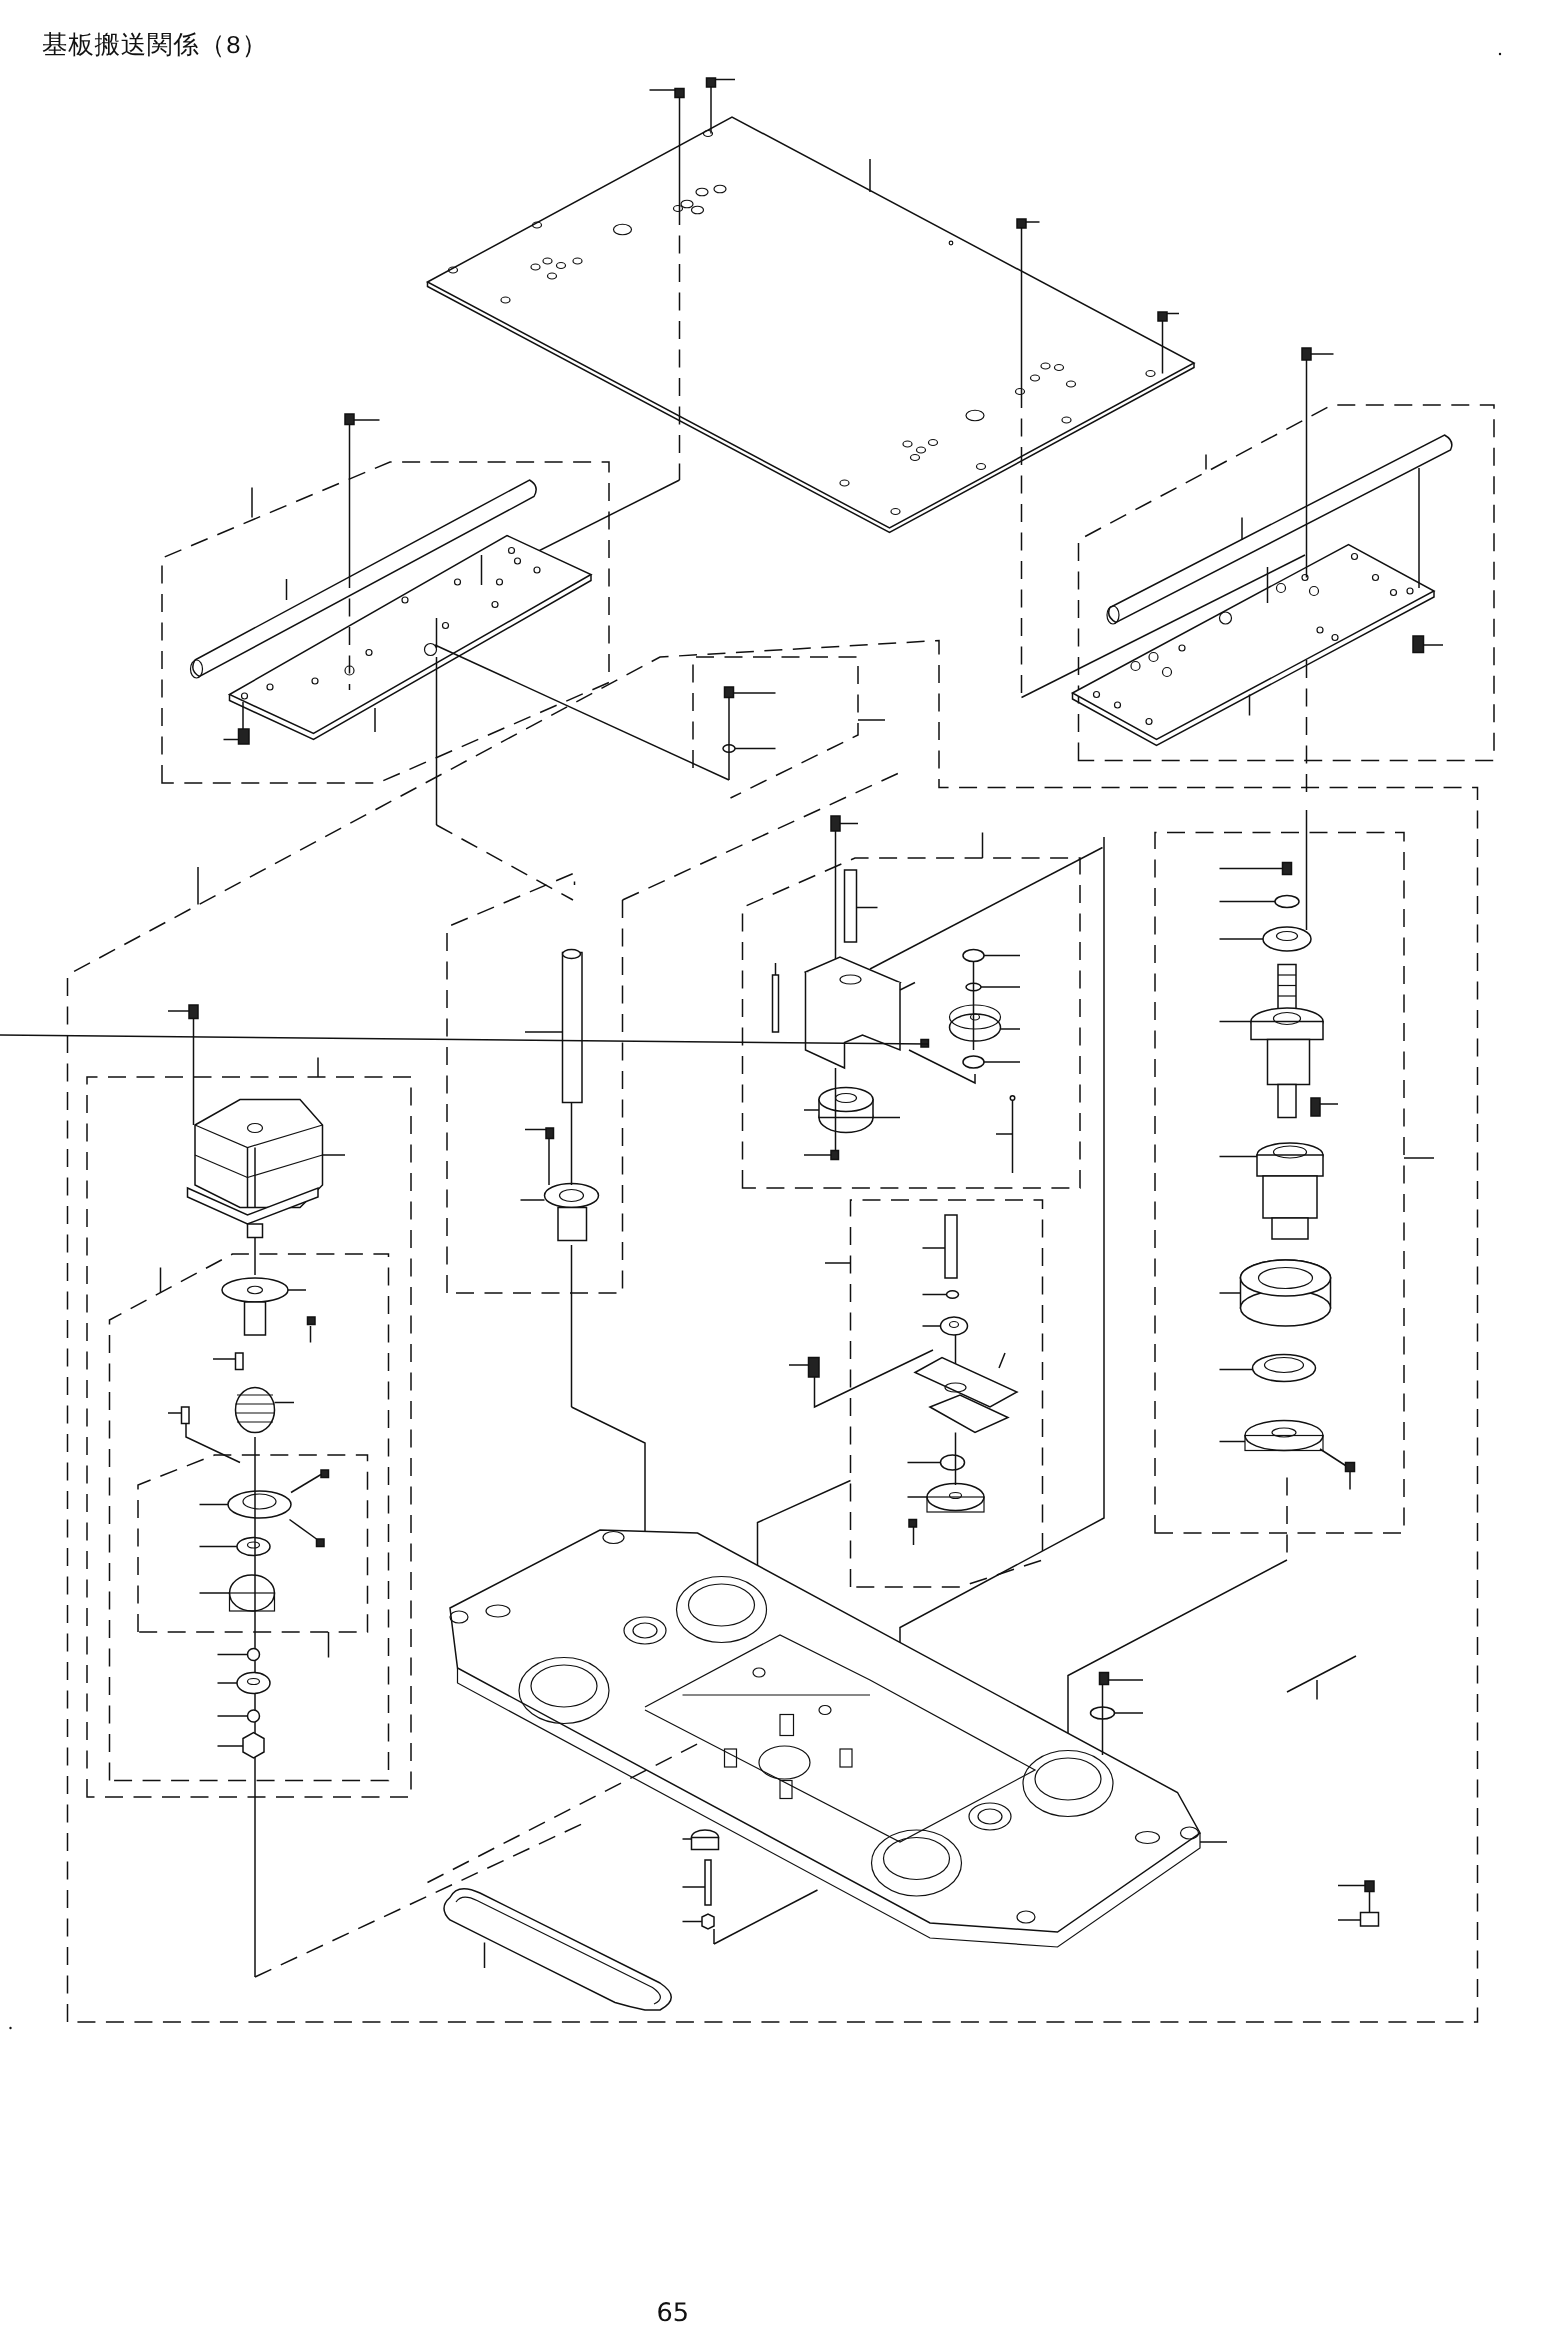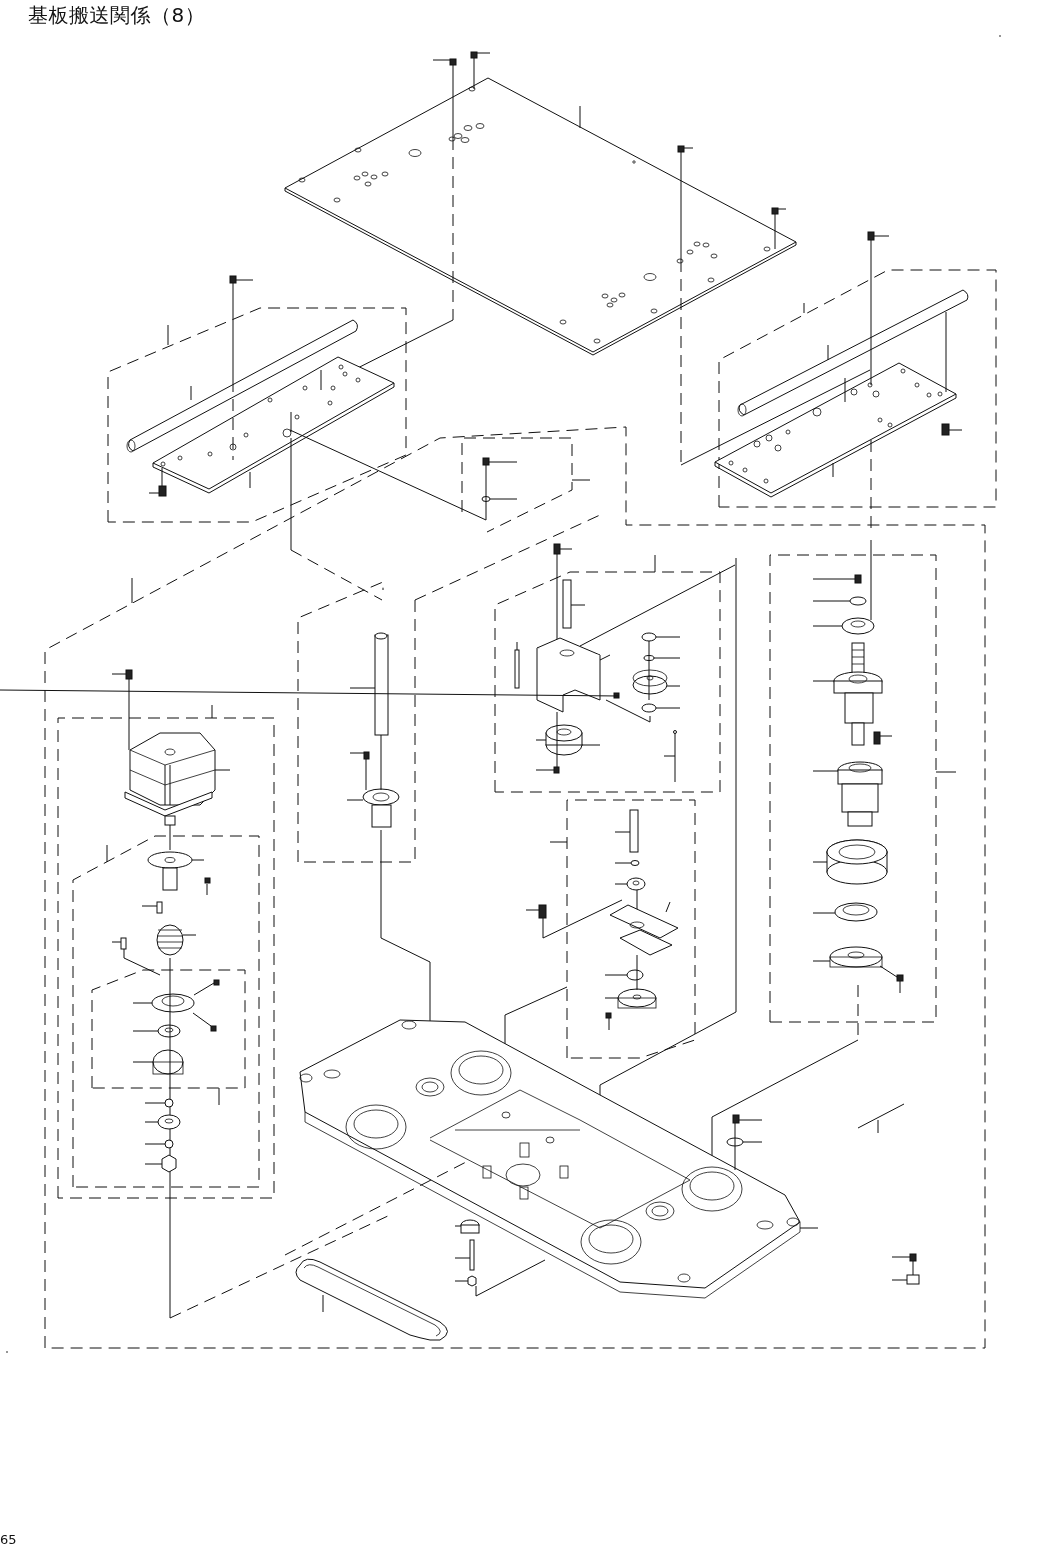--- a/index.html
+++ b/index.html
@@ -1,19 +1,19 @@
 <!DOCTYPE html>
 <html><head>
 <meta charset="utf-8">
 <style>
   html, body { margin: 0; padding: 0; background: #ffffff; }
   body { width: 1038px; height: 1557px; position: relative; overflow: hidden;
          font-family: "DejaVu Sans", sans-serif; color: #111; }
-  .title { position: absolute; left: 28px; top: 2px; font-size: 20px; letter-spacing: 0.5px; }
-  .page-no { position: absolute; left: 0; width: 897px; top: 1532px; font-size: 13px; }
+  .title { position: absolute; left: 28px; top: 18px; font-size: 17px; letter-spacing: 0.5px; font-family: Liberation Mono, monospace; }
+  .page-no { position: absolute; left: 0; width: 897px; top: 1532px; text-align: center; font-size: 17px; }
   svg#dia { position: absolute; left: 0; top: 0; }
   .ln { stroke: #111; stroke-width: 1; fill: none; }
   .dash { stroke: #111; stroke-width: 1; fill: none; stroke-dasharray: 12 7; }
   .part { stroke: #111; stroke-width: 1; fill: #fff; }
   .dark { fill: #222; stroke: #111; }
   .thin { stroke: #111; stroke-width: 0.8; fill: none; }
 </style>
 </head>
 <body>
 

